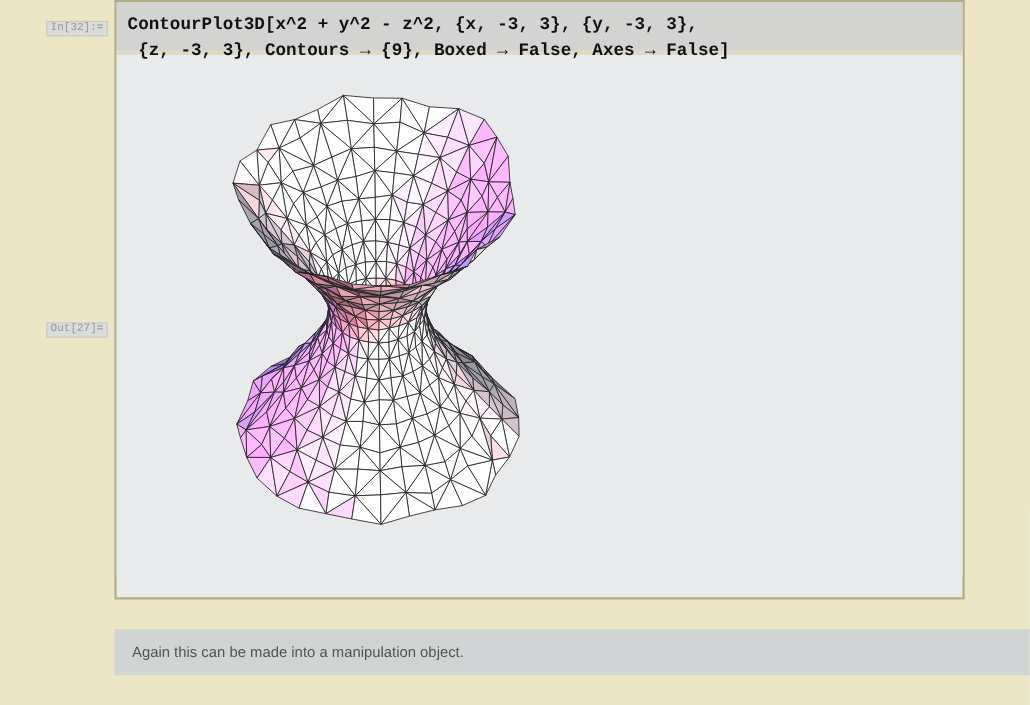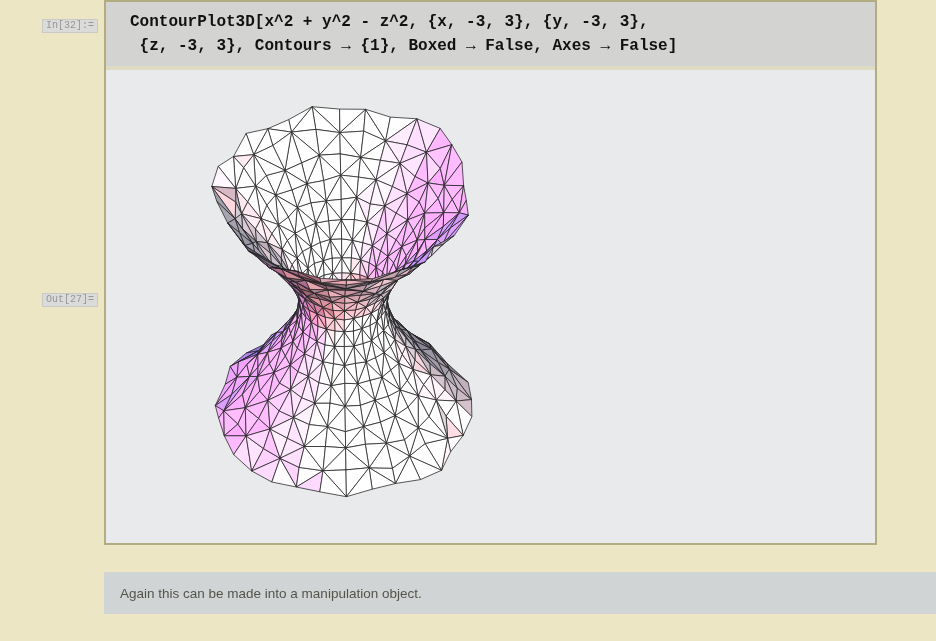--- a/index.html
+++ b/index.html
@@ -19,24 +19,24 @@
   }
   #in-label{top:19px;}
   #out-label{top:293px;}
   .cell-group{
     position:absolute;left:104px;top:0;width:773px;height:545px;
     border:2px solid var(--group-border,#B3AC80);
     box-sizing:border-box;
     background:var(--output-bg,#E9EAEB);
   }
   .input-cell{
-    height:68px;box-sizing:border-box;
+    height:48px;box-sizing:border-box;
     background:var(--input-bg,#D3D4D2);
     border-bottom:4px solid #DFDAC2;
-    padding:8px 0 0 24px;
+    padding:8px 0 0 10px;
     cursor:text;
   }
   .code-line{
     font-family:"Liberation Mono",monospace;
     font-weight:700;
     font-size:16px;line-height:24px;
     color:var(--code-text,#111111);
     white-space:pre;
   }
   .output-cell{
@@ -60,21 +60,21 @@
 </head>
 <body>
 
 <div id="in-label" class="cell-label">In[32]:=</div>
 
 <div id="out-label" class="cell-label">Out[27]=</div>
 
 <div class="cell-group">
   <div class="input-cell">
     <div class="code-line">ContourPlot3D[x^2 + y^2 - z^2, {x, -3, 3}, {y, -3, 3},</div>
-    <div class="code-line"> {z, -3, 3}, Contours → {1}, Boxed → False, Axes → False]</div>
+    <div class="code-line"> {z, -3, 3}, Contours → {9}, Boxed → False, Axes → False]</div>
   </div>
   <div class="output-cell">
     <svg class="plot3d" viewBox="0 0 769 473">
         <polygon points="233.6,260.9 206.9,256.0 233.9,249.0" fill="rgb(243,172,182)" stroke="#1F1F1F" stroke-width="0.75" stroke-linejoin="round"></polygon>
         <polygon points="259.0,258.7 233.6,260.9 233.9,249.0" fill="rgb(246,177,187)" stroke="#1F1F1F" stroke-width="0.75" stroke-linejoin="round"></polygon>
         <polygon points="206.9,256.0 210.1,252.8 233.9,249.0" fill="rgb(156,131,146)" stroke="#1F1F1F" stroke-width="0.75" stroke-linejoin="round"></polygon>
         <polygon points="206.9,256.0 183.7,264.8 189.3,260.9" fill="rgb(149,141,155)" stroke="#1F1F1F" stroke-width="0.75" stroke-linejoin="round"></polygon>
         <polygon points="283.8,264.2 259.0,258.7 280.5,254.6" fill="rgb(232,154,166)" stroke="#1F1F1F" stroke-width="0.75" stroke-linejoin="round"></polygon>
         <polygon points="259.0,258.7 233.9,249.0 258.0,249.4" fill="rgb(255,209,218)" stroke="#1F1F1F" stroke-width="0.75" stroke-linejoin="round"></polygon>
         <polygon points="310.4,273.5 283.8,264.2 280.5,254.6" fill="rgb(223,146,158)" stroke="#1F1F1F" stroke-width="0.75" stroke-linejoin="round"></polygon>

